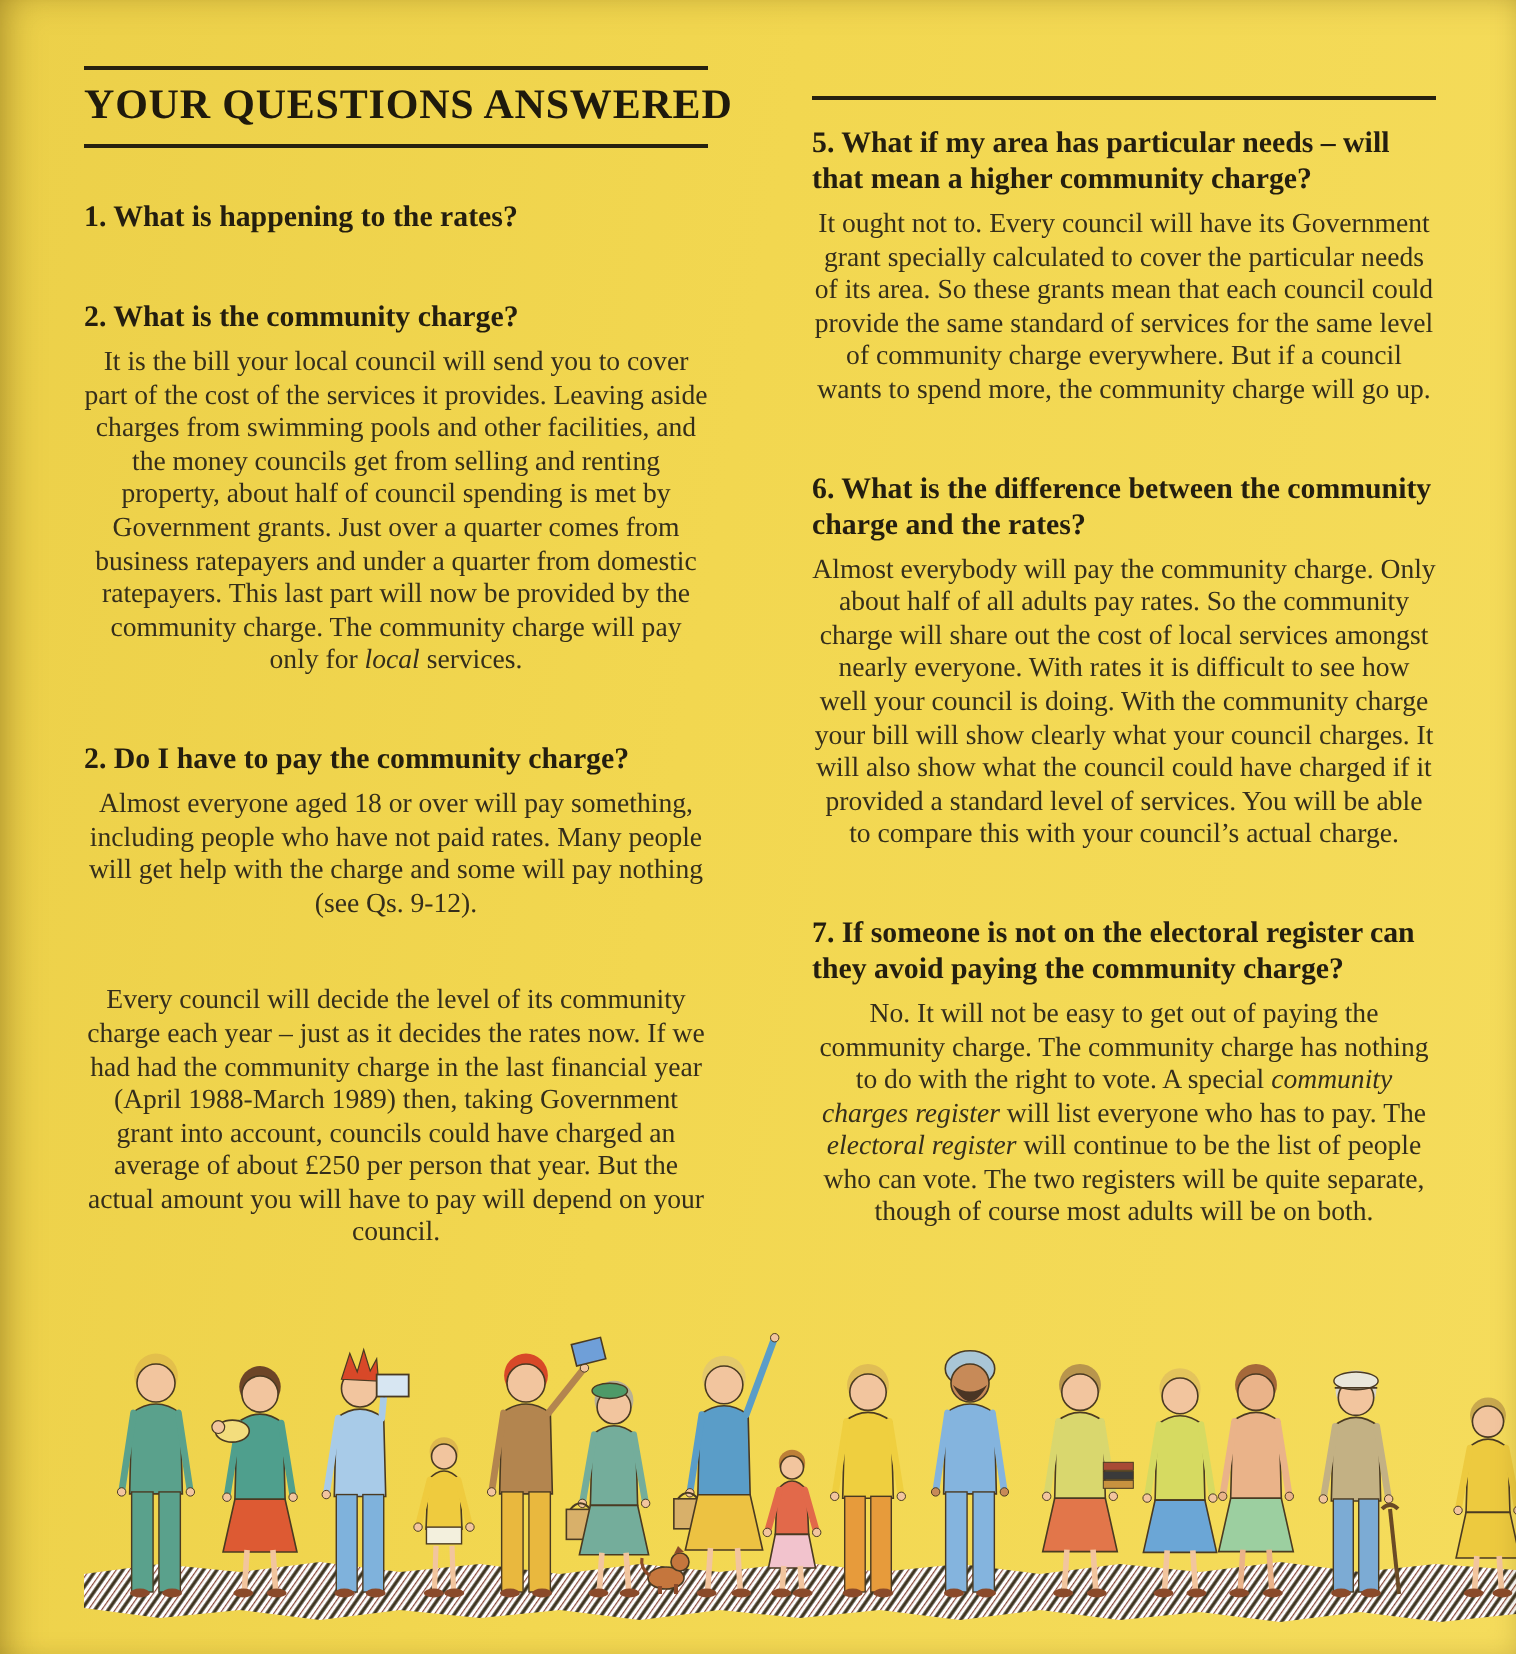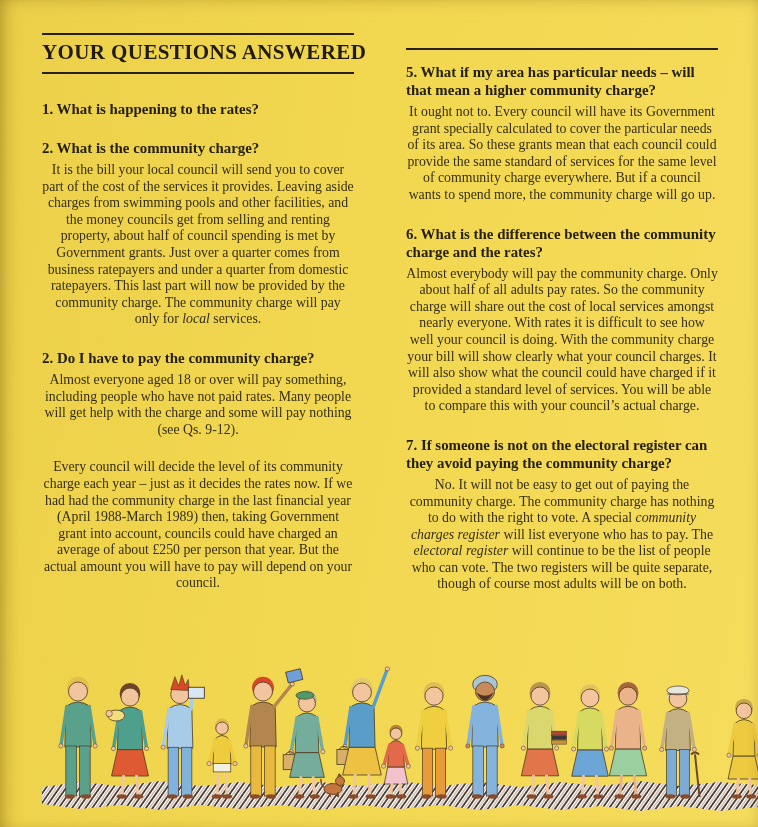--- a/index.html
+++ b/index.html
@@ -18,21 +18,21 @@
   .col-right{left:406px; top:48px;}
   .masthead{
     border-top:2.5px solid #27210f; border-bottom:2.5px solid #27210f;
     padding:5px 0 7px;
   }
   .masthead h1{
     margin:0; font-size:21px; font-weight:700; letter-spacing:.4px;
     color:#1f1a0c; white-space:nowrap;
   }
   .col-rule{border-top:2px solid #27210f; width:100%; height:0;}
-  .qa{margin-top:21px;}
+  .qa{margin-top:32px;}
   .col-left .qa:first-of-type{margin-top:26px;}
   .col-right .qa:first-of-type{margin-top:13px;}
   .qa h2{
     margin:0 0 5px; font-size:14.9px; line-height:18px; font-weight:700;
     color:#241e0f;
   }
   .qa p{margin:0; font-size:13.8px; line-height:16.6px; color:#352e1b;text-align:center;}
   .qa p em{}
   #people-svg{position:absolute; left:0; top:660px; width:758px; height:167px;}
 </style>

